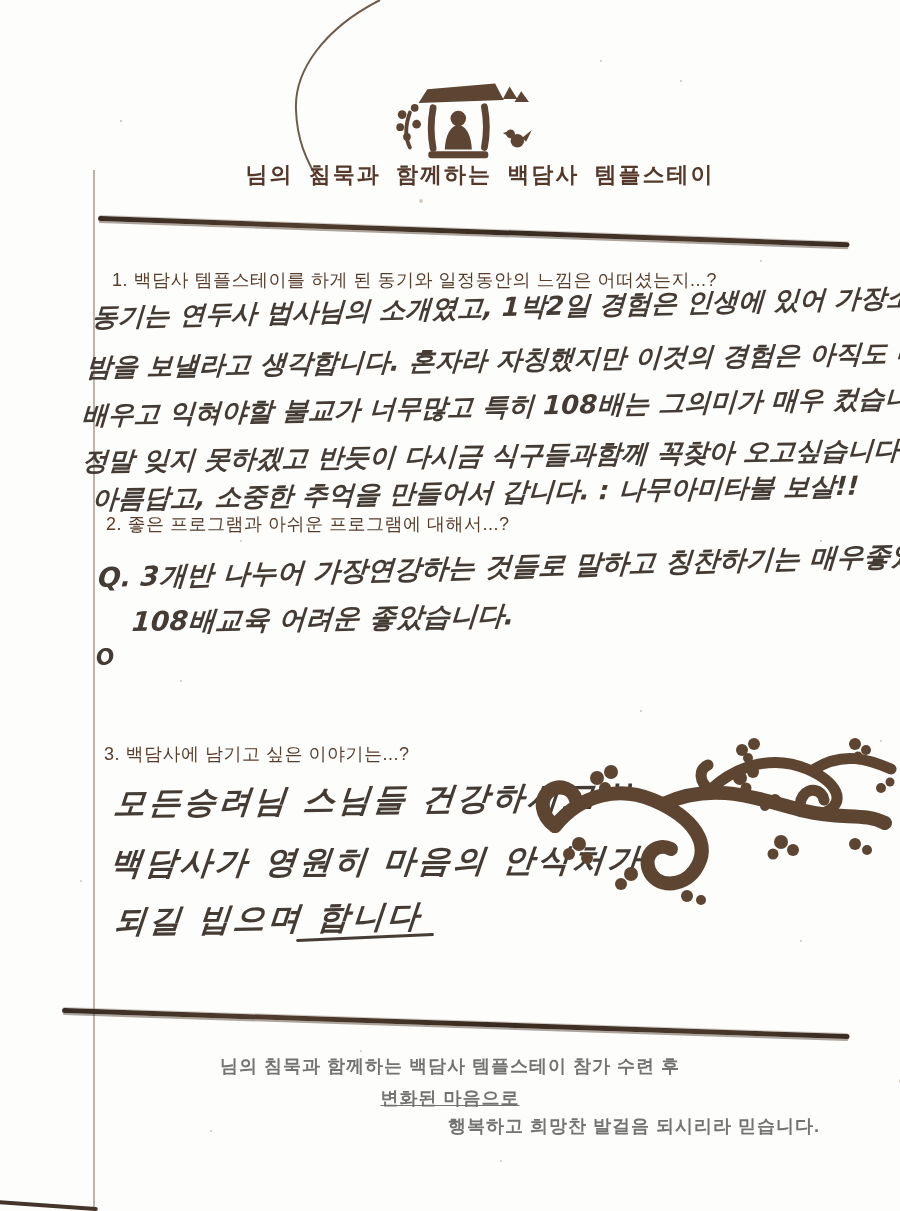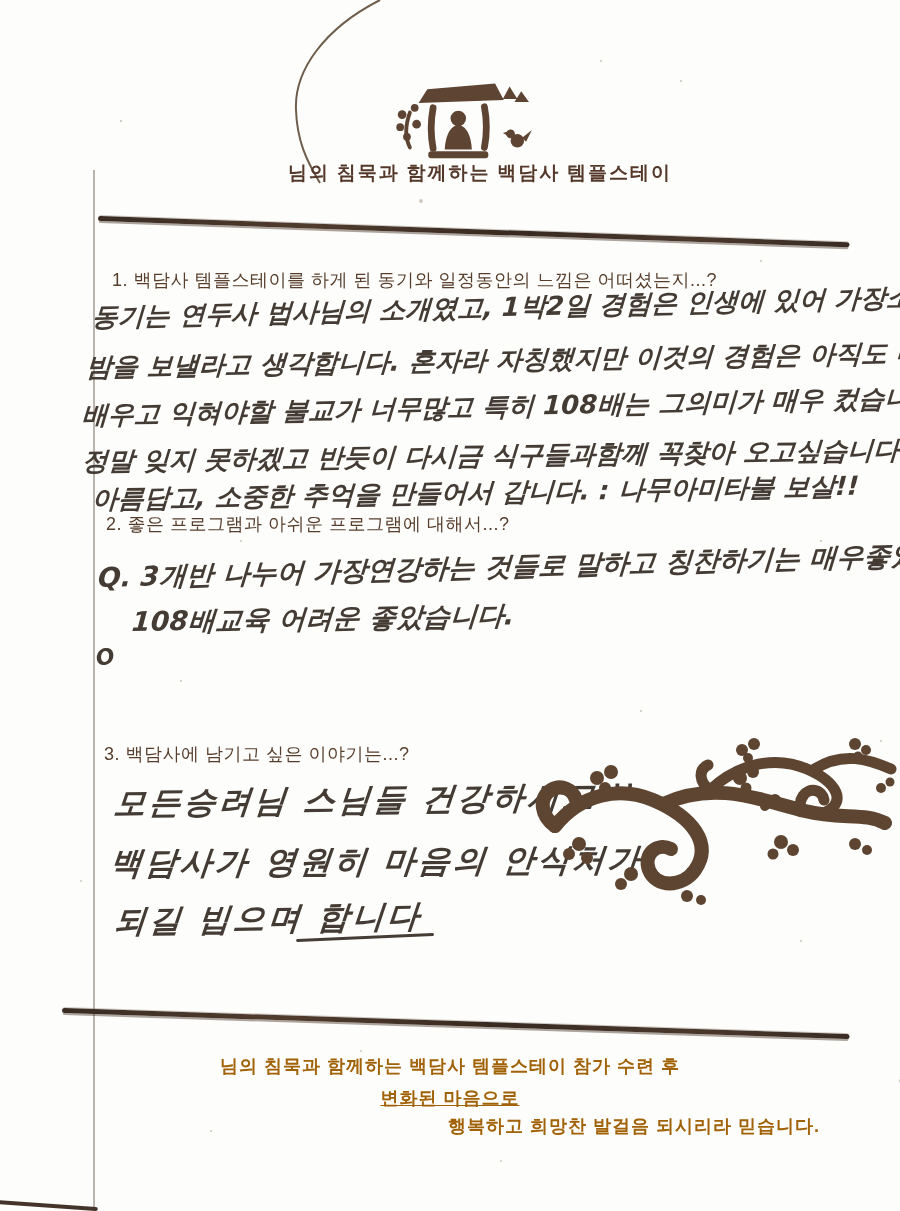--- a/index.html
+++ b/index.html
@@ -20,28 +20,28 @@
     -40px 760px 0 #d0c8bc, 680px 820px 0 #c9c1b5, 240px 930px 0 #d0c8bc,
     780px 960px 0 1px #cdc5b9, 380px 1040px 0 #d2cabf, 90px 1010px 0 #cdc5b9;}
   
   .rule{height:5px;border-radius:3px;transform-origin:left center;
     background:linear-gradient(to right,#3a2c22,#503c2d 28%,#382a20 55%,#4a382b 80%,#3a2c22);
     box-shadow:0 3px 0 -1px rgba(74,56,43,.45), 0 -2px 0 -1px rgba(74,56,43,.25);}
   .rule-top{left:98px;top:216px;width:752px;transform:rotate(2deg);}
   .rule-bottom{left:62px;top:1008px;width:788px;transform:rotate(1.9deg);}
   
   .title{left:60px;top:160px;width:840px;text-align:center;
-    font-size:19px;font-weight:bold;letter-spacing:2px;color:#54382a;
-    font-family:Liberation Serif, serif;}
+    font-size:22px;font-weight:bold;letter-spacing:2px;color:#54382a;
+    font-family:Liberation Mono, monospace;}
   .q-label{font-size:18px;font-weight:normal;color:#573e2c;letter-spacing:.5px;white-space:nowrap;}
   .q1-label{left:112px;top:268px;}
   .q2-label{left:106px;top:512px;}
   .q3-label{left:104px;top:742px;}
   .footer-line{left:80px;width:740px;text-align:center;font-size:18px;font-weight:bold;
-    color:#a16207;letter-spacing:1px;}
+    color:#737373;letter-spacing:1px;}
   .f1{top:1054px;} .f2{top:1086px;text-decoration:underline;} .f3{top:1114px;text-align:right;}
   
   .hand{font-family:"DejaVu Sans",sans-serif;font-style:italic;font-weight:bold;
     color:#443c34;white-space:nowrap;transform-origin:left center;}
   .h-q1{font-size:26px;}
   .h1-1{left:92px;top:300px;transform:rotate(-1.4deg) skewX(-4deg);}
   .h1-2{left:86px;top:350px;transform:rotate(-1deg) skewX(-4deg);}
   .h1-3{left:82px;top:398px;transform:rotate(-1.2deg) skewX(-4deg);}
   .h1-4{left:82px;top:444px;transform:rotate(-0.8deg) skewX(-4deg);}
   .h1-5{left:92px;top:482px;transform:rotate(-1deg) skewX(-4deg);}

